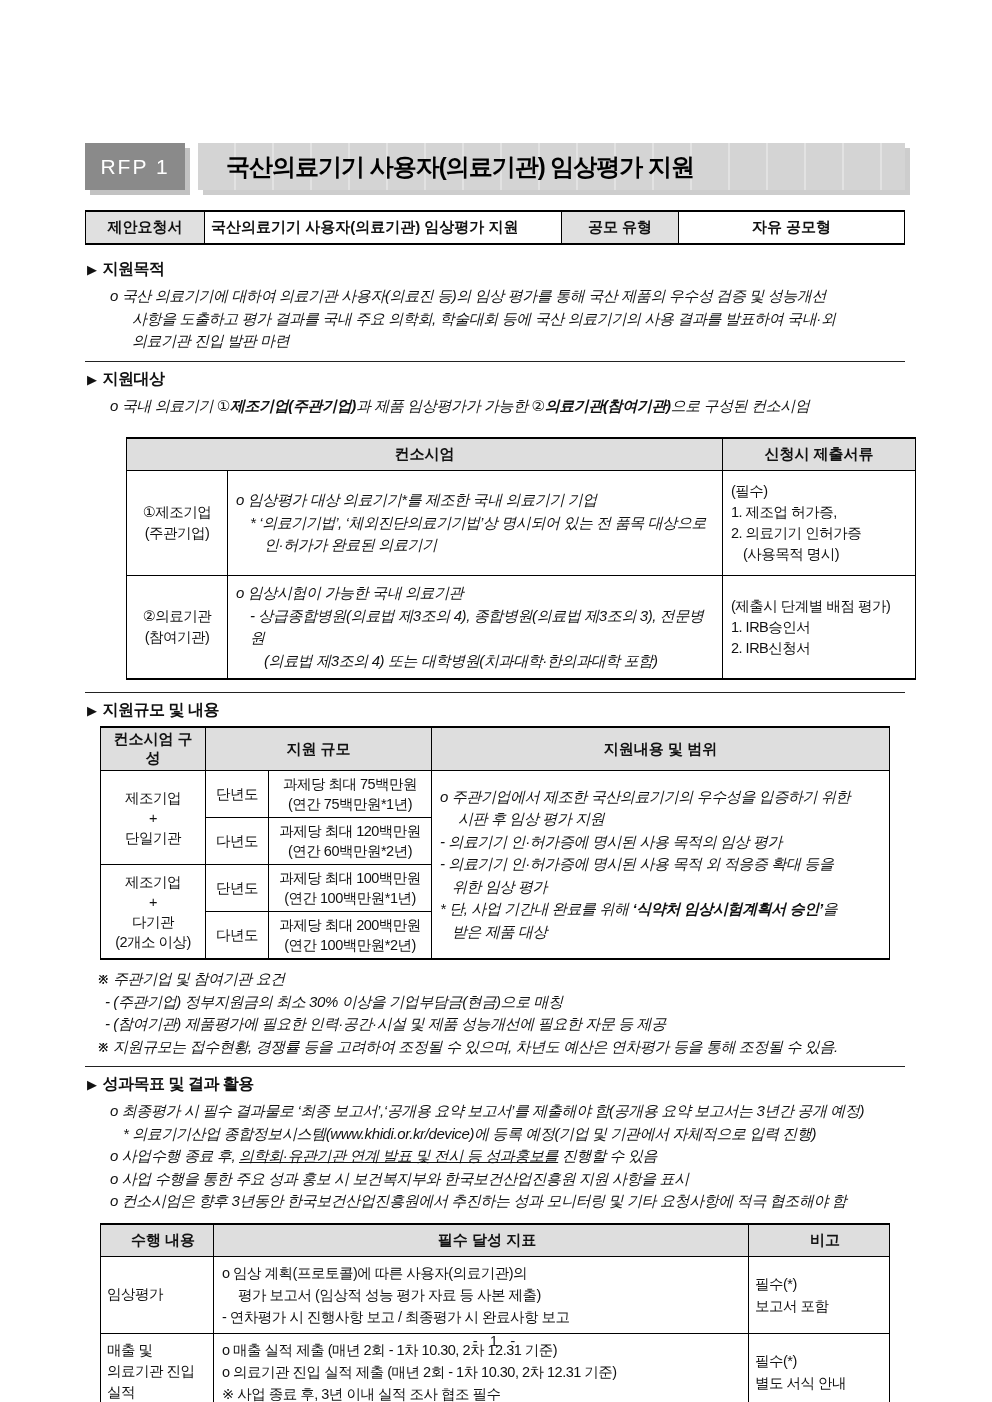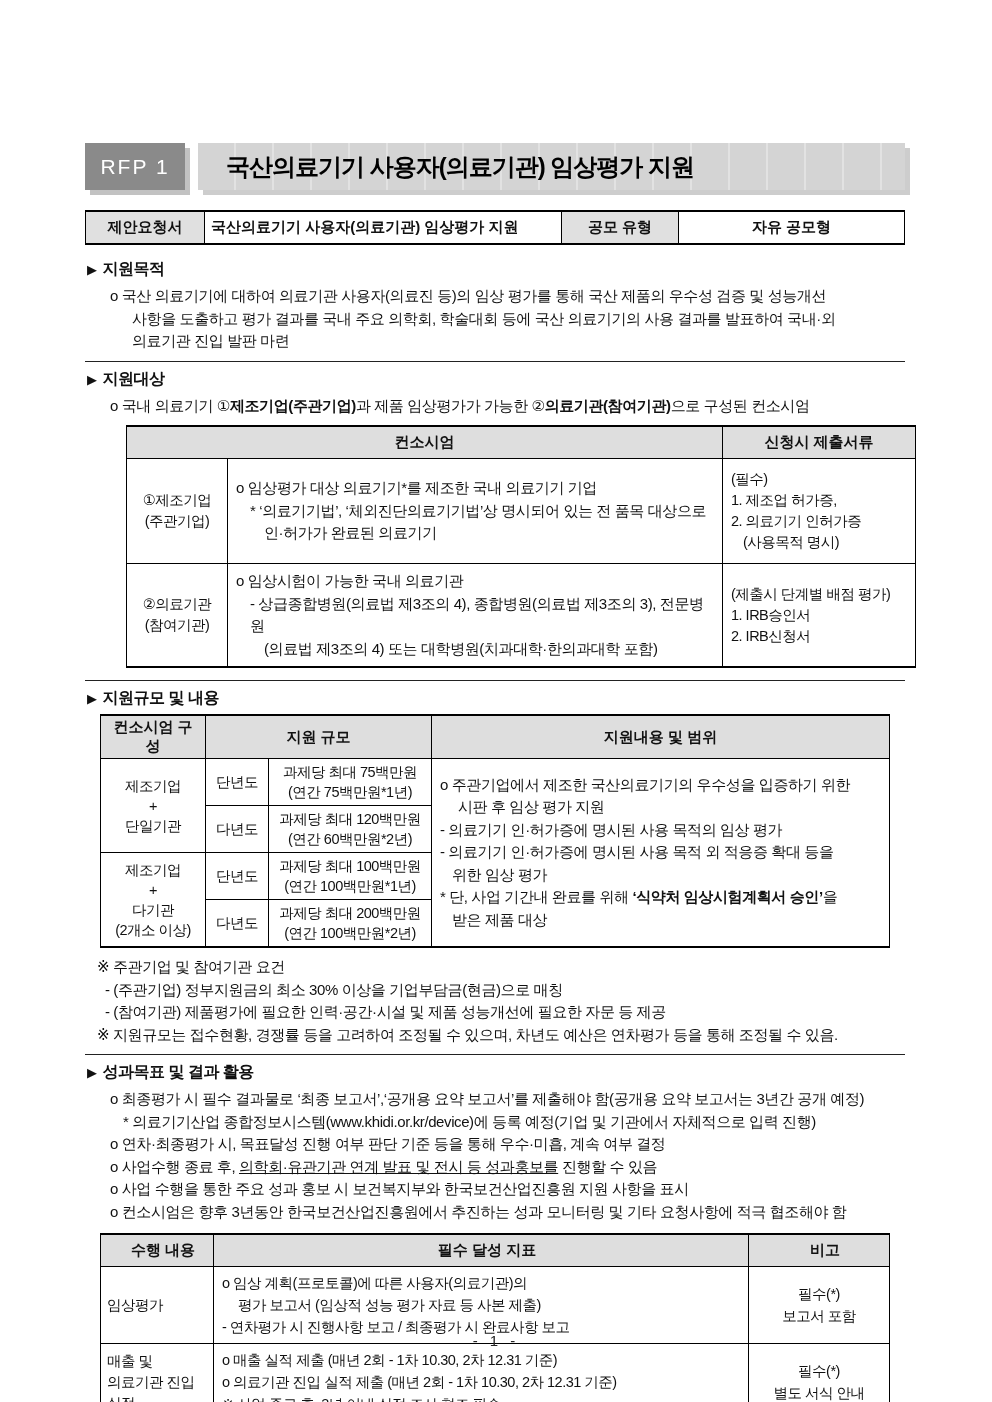--- a/index.html
+++ b/index.html
@@ -35,21 +35,21 @@
   .info-table{margin-bottom:14px;font-weight:bold;}
   .info-table td{height:27px;}
   .cell-gray{background:#e0e0e0;text-align:center;}
   .cell-center{text-align:center;}
   .cell-left{text-align:left;padding-left:10px;}
 
   
   .sec-heading{font-size:16px;font-weight:bold;margin:7px 0 5px 2px;letter-spacing:-0.5px;}
   .sec-heading .tri{font-size:13px;margin-right:6px;}
   .sep{border:none;border-top:1.5px solid #222;margin:8px 0 6px 0;}
-  .ln{font-size:15px;line-height:22.5px;letter-spacing:-0.4px;}
+  .ln{font-size:15px;line-height:22.5px;letter-spacing:-0.4px;font-style:italic;}
   .ind1{padding-left:25px;}
   .ind2{padding-left:47px;}
   .ind3{padding-left:14px;}
   .ind4{padding-left:28px;}
   .u{text-decoration:underline;}
   b.k{letter-spacing:-0.4px;}
 
   .tbl-wrap{margin-left:15px;width:790px;}
 
   
@@ -72,21 +72,21 @@
   .scale .row{height:43px;}
 
   
   .notes{margin:8px 0 4px 12px;}
 
   
   .kpi td{font-size:14.5px;letter-spacing:-0.5px;}
   .kpi th{height:27px;padding-left:18px;}
   .kpi .nm{width:100px;line-height:21px;}
   .kpi .tg{line-height:22px;padding:5px 8px;}
-  .kpi .bg{width:128px;text-align:center;line-height:22px;}
+  .kpi .bg{width:128px;text-align:left;line-height:22px;}
 
   .footer{
     position:absolute;left:0;top:1332px;width:992px;text-align:center;
     font-size:15px;color:#222;letter-spacing:4px;
   }
 </style>
 </head>
 <body>
 
 <div class="page">
@@ -117,21 +117,21 @@
 
     <hr class="sep">
 
     <div class="sec-heading">
       <span class="tri">▶</span><span>지원대상</span>
     </div>
     <div class="ln ind1">
       <span>o 국내 의료기기 ①</span><b class="k">제조기업(주관기업)</b><span>과 제품 임상평가가 가능한 ②</span><b class="k">의료기관(참여기관)</b><span>으로 구성된 컨소시엄</span>
     </div>
 
-    <div class="tbl-wrap" style="margin-top:8px;padding-left:26px;">
+    <div class="tbl-wrap" style="margin-top:20px;padding-left:26px;">
       <table class="doc-table consortium">
         <tbody>
             <tr>
           <th colspan="2">컨소시엄</th>
           <th>신청시 제출서류</th>
         </tr>
         <tr class="r1">
           <td class="lbl">
             <div>①제조기업</div>
             <div>(주관기업)</div>
@@ -241,21 +241,20 @@
       <div class="ln">※ 지원규모는 접수현황, 경쟁률 등을 고려하여 조정될 수 있으며, 차년도 예산은 연차평가 등을 통해 조정될 수 있음.</div>
     </div>
 
     <hr class="sep">
 
     <div class="sec-heading">
       <span class="tri">▶</span><span>성과목표 및 결과 활용</span>
     </div>
     <div class="ln ind1">o 최종평가 시 필수 결과물로 ‘최종 보고서’,‘공개용 요약 보고서’를 제출해야 함(공개용 요약 보고서는 3년간 공개 예정)</div>
     <div class="ln ind2" style="padding-left:38px;">* 의료기기산업 종합정보시스템(www.khidi.or.kr/device)에 등록 예정(기업 및 기관에서 자체적으로 입력 진행)</div>
-    <div class="ln ind1">o 연차·최종평가 시, 목표달성 진행 여부 판단 기준 등을 통해 우수·미흡, 계속 여부 결정</div>
     <div class="ln ind1"><span>o 사업수행 종료 후, </span><span class="u">의학회·유관기관 연계 발표 및 전시 등 성과홍보를</span><span> 진행할 수 있음</span></div>
     <div class="ln ind1">o 사업 수행을 통한 주요 성과 홍보 시 보건복지부와 한국보건산업진흥원 지원 사항을 표시</div>
     <div class="ln ind1">o 컨소시엄은 향후 3년동안 한국보건산업진흥원에서 추진하는 성과 모니터링 및 기타 요청사항에 적극 협조해야 함</div>
 
     <div class="tbl-wrap" style="margin-top:10px;">
       <table class="doc-table kpi thick-bottom">
         <tbody>
             <tr>
           <th>수행 내용</th>
           <th>필수 달성 지표</th>

